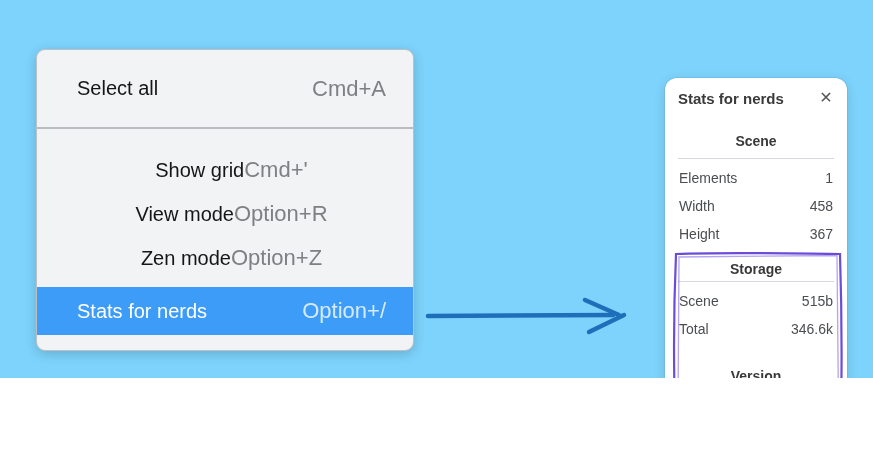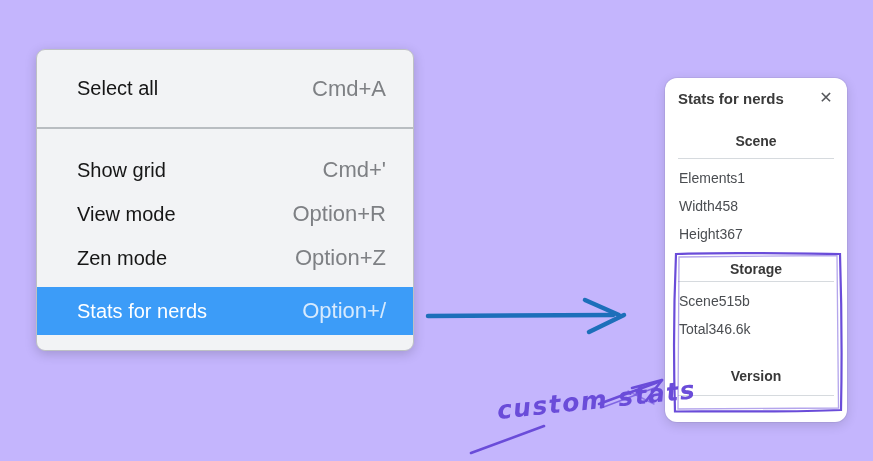--- a/index.html
+++ b/index.html
@@ -1,34 +1,34 @@
 <!DOCTYPE html>
 <html style="--menu-highlight: #3c9cf8; --flow-arrow-blue: #1d6fba; --annotation-purple: #6a4cd9;"><head>
 <meta charset="utf-8">
 <style>
   html,body{margin:0;padding:0;background:#ffffff;}
   .canvas{
-    position:relative;width:873px;height:461px;background:#c4b5fd;overflow:hidden;
+    position:relative;width:873px;height:378px;background:#7dd3fc;overflow:hidden;
     font-family:"Liberation Sans", sans-serif;
   }
 
   
   .context-menu{
     position:absolute;left:36px;top:49px;width:378px;height:302px;
     box-sizing:border-box;
     background:#f2f3f5;border:1px solid #bdc0c4;border-radius:9px;
     box-shadow:0 3px 12px rgba(0,0,0,.18);
     font-size:20px;color:#161616;overflow:hidden;
   }
   .menu-item{display:flex;justify-content:space-between;align-items:center;
     padding:0 27px 0 40px;cursor:default;}
   .menu-item.first{height:77px;}
   .menu-divider{height:2px;background:#b9bdc1;}
   .menu-group{padding-top:19px;}
-  .menu-item.std{height:44px;}
+  .menu-item.std{height:44px;justify-content:center;}
   .menu-item.highlight{height:48px;margin-top:7px;background:var(--menu-highlight,#3c9cf8);color:#ffffff;}
   .shortcut{color:#7e8084;font-size:22px;}
   .menu-item.highlight .shortcut{color:#d7eafd;}
 
   
   .stats-panel{
     position:absolute;left:665px;top:78px;width:182px;height:344px;
     box-sizing:border-box;background:#ffffff;border-radius:12px;
     box-shadow:0 0 0 1px rgba(0,0,0,.05), 0 3px 12px rgba(0,0,0,.14);
     font-size:14px;color:#4a4d51;
@@ -39,21 +39,21 @@
   .panel-content{padding-top:54px;}
   .heading{text-align:center;font-weight:bold;color:#393939;font-size:14px;line-height:18px;}
   .heading.h-scene{margin-top:0;}
   .heading.h-storage{margin-top:12px;}
   .heading.h-version{margin-top:24px;}
   .hr{height:1px;background:#d6dade;margin:0 13px;}
   .hr.hr1{margin-top:8px;}
   .hr.hr2{margin-top:3px;}
   .hr.hr3{margin-top:10px;}
   .rows{margin-top:5px;}
-  .stat-row{display:flex;justify-content:flex-start;align-items:center;height:28px;padding:0 14px;}
+  .stat-row{display:flex;justify-content:space-between;align-items:center;height:28px;padding:0 14px;}
   .note{margin-top:6px;height:22px;line-height:22px;text-align:center;color:#4a4d51;}
 
   
   .overlay{position:absolute;left:0;top:0;width:873px;height:461px;pointer-events:none;}
   .annotation-label{
     position:absolute;left:497px;top:396px;width:170px;
     color:var(--annotation-purple,#6a4cd9);
     font-size:25px;font-style:italic;font-weight:600;letter-spacing:1.5px;
     transform:rotate(-6deg);transform-origin:left center;
     font-family:"DejaVu Sans", cursive, sans-serif;

